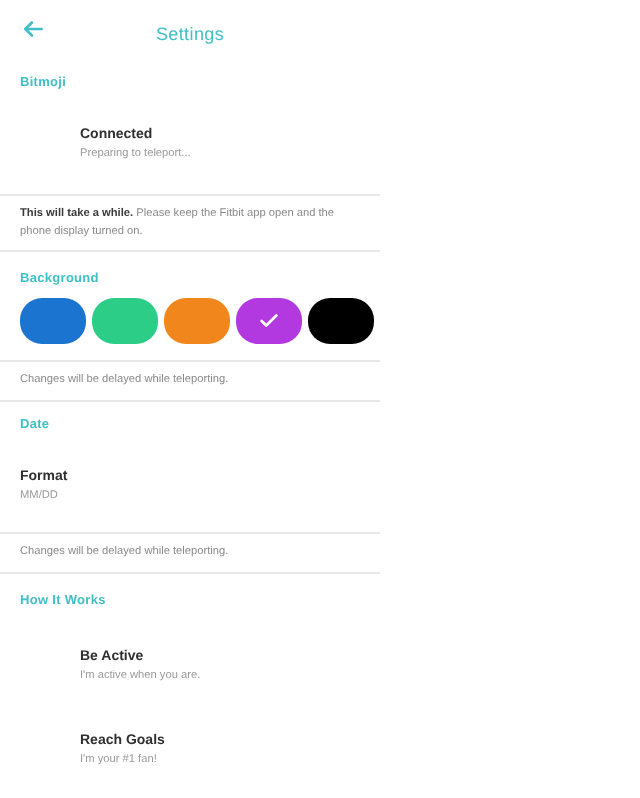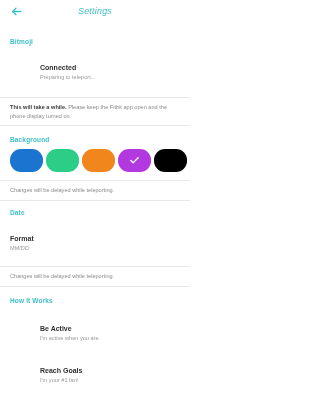--- a/index.html
+++ b/index.html
@@ -11,22 +11,22 @@
   }
   #app {
     position:relative;
     width:190px; height:399px;
     background:#ffffff;
     overflow:hidden;
   }
 
   
   .topbar {
-    display:flex; align-items:center;
-    height:22px; padding-left:8px;font-style:italic;
+    display:flex; align-items:flex-end;
+    height:22px; padding-left:8px;
   }
   .back-btn {
     width:16px; height:16px;
     display:flex; align-items:center; justify-content:center;
     cursor:pointer;
   }
   .back-btn svg { display:block; }
   .topbar-title {
     flex:1; text-align:center;
     font-size:9px; font-weight:400;

